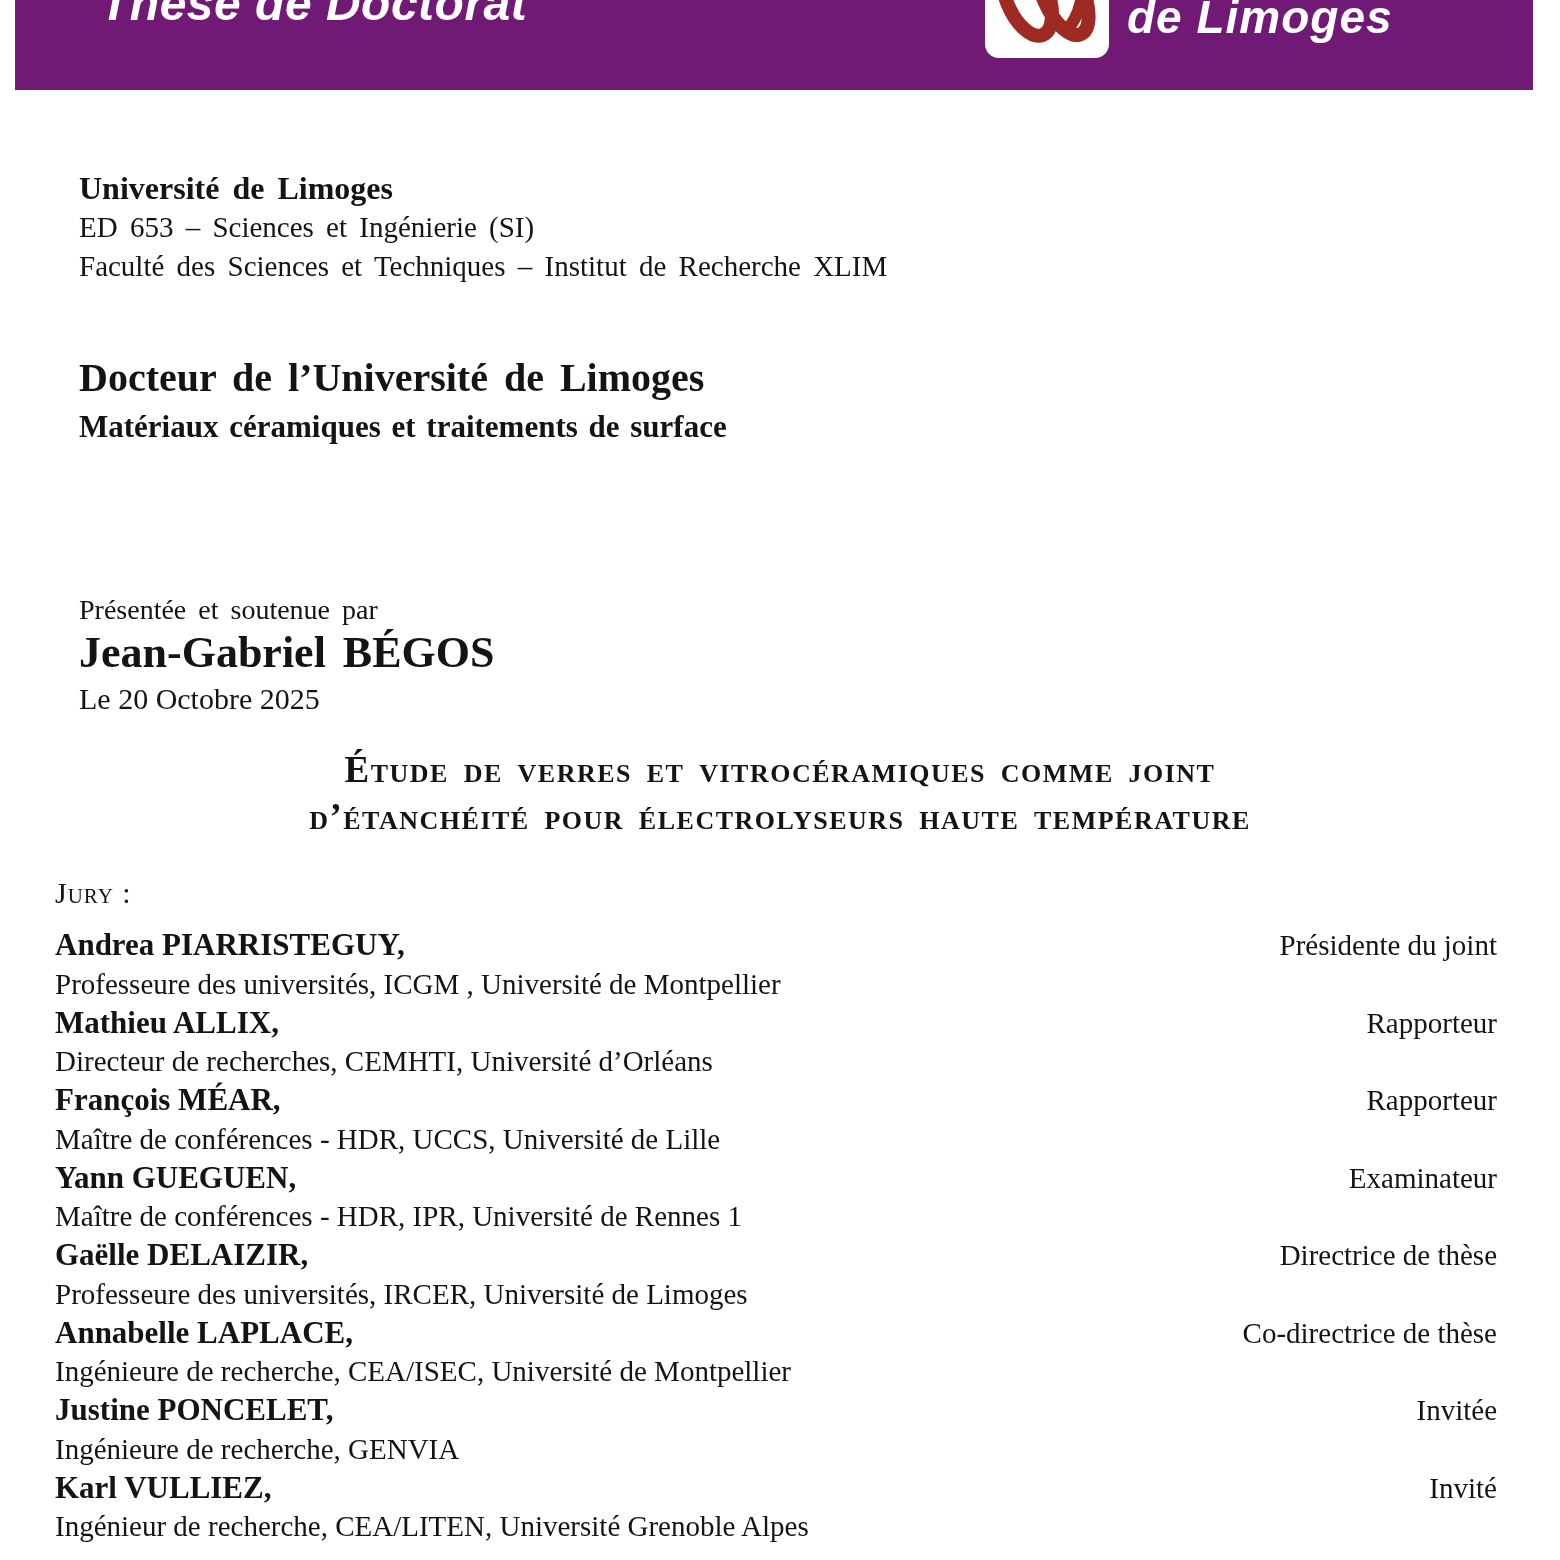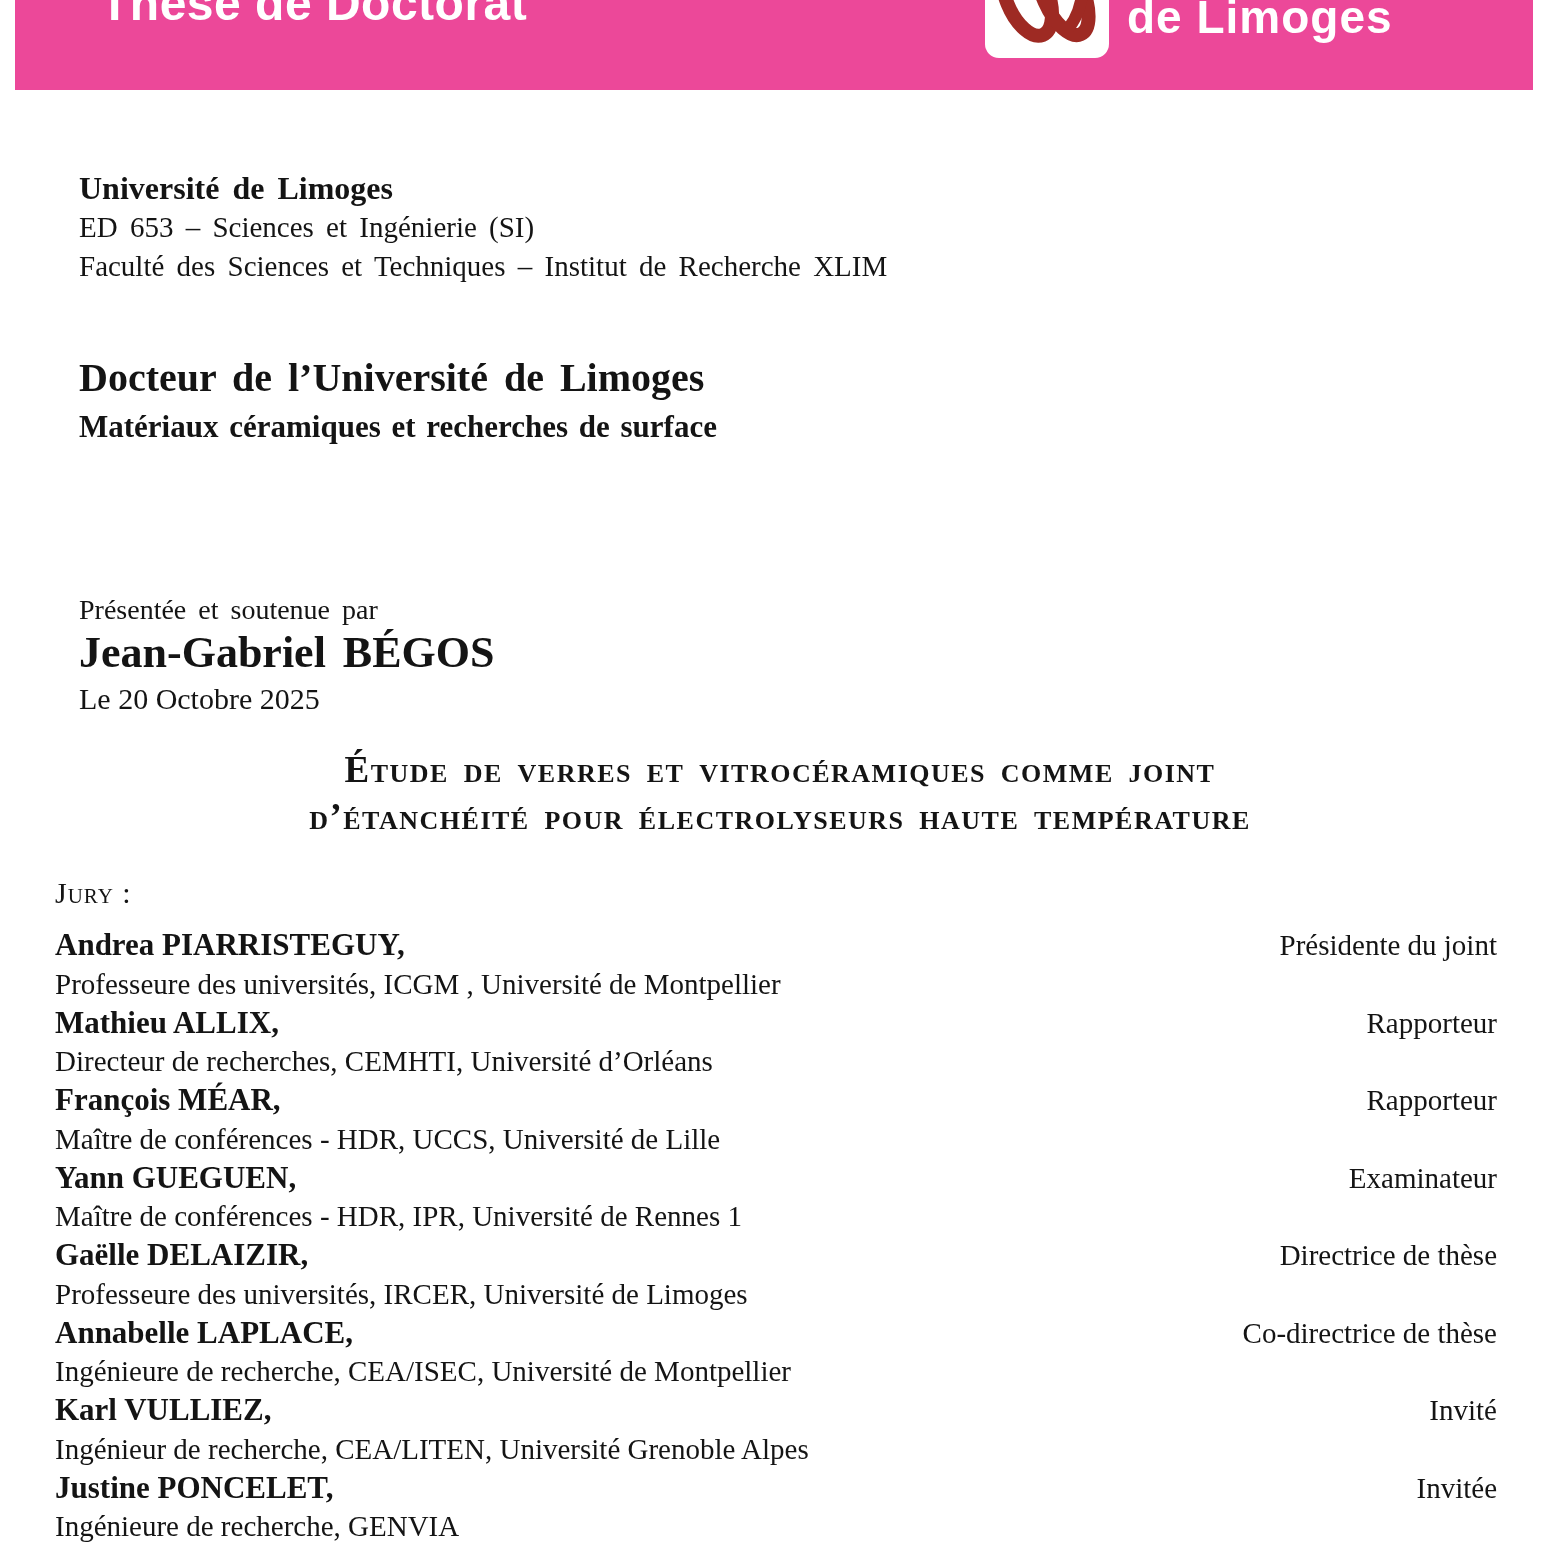--- a/index.html
+++ b/index.html
@@ -69,21 +69,21 @@
   }
   .jury-name{font-weight:bold;font-size:31px;}
   .jury-role{font-size:29px;}
   .jury-affil{font-size:29px;line-height:38.75px;}
 </style>
 </head>
 <body>
 
 <div class="page">
 
-  <header class="banner" style="background: #ec4899; color: rgb(255, 255, 255);">
+  <header class="banner" style="background: #701a75; color: rgb(255, 255, 255); font-style: italic;">
     <div class="banner-title">Thèse de Doctorat</div>
     <div class="logo-tile" style="color: rgb(158, 42, 35);">
       <svg viewBox="0 0 124 108">
         <g fill="none" stroke="currentColor" stroke-width="14">
           <ellipse cx="42" cy="46" rx="21" ry="42" transform="rotate(-22 42 46)"></ellipse>
           <ellipse cx="78" cy="44" rx="20" ry="44" transform="rotate(-24 78 44)"></ellipse>
           <path d="M 96 8 Q 104 60 78 84" stroke-width="12"></path>
         </g>
       </svg>
     </div>
@@ -91,21 +91,21 @@
   </header>
 
   <section class="block inst">
     <div class="inst-name">Université de Limoges</div>
     <div class="inst-line">ED 653 – Sciences et Ingénierie (SI)</div>
     <div class="inst-line">Faculté des Sciences et Techniques – Institut de Recherche XLIM</div>
   </section>
 
   <section class="block degree">
     <div class="degree-title">Docteur de l’Université de Limoges</div>
-    <div class="degree-spec">Matériaux céramiques et recherches de surface</div>
+    <div class="degree-spec">Matériaux céramiques et traitements de surface</div>
   </section>
 
   <section class="block defense">
     <div class="defense-label">Présentée et soutenue par</div>
     <div class="author">Jean-Gabriel BÉGOS</div>
     <div class="date">Le 20 Octobre 2025</div>
   </section>
 
   <h1 class="thesis-title">
     <span>Étude de verres et vitrocéramiques comme joint</span><br>
@@ -158,28 +158,28 @@
   <div class="jury-member">
     <div class="jury-row">
       <span class="jury-name">Annabelle LAPLACE,</span>
       <span class="jury-role">Co-directrice de thèse</span>
     </div>
     <div class="jury-affil">Ingénieure de recherche, CEA/ISEC, Université de Montpellier</div>
   </div>
 
   <div class="jury-member">
     <div class="jury-row">
+      <span class="jury-name">Justine PONCELET,</span>
+      <span class="jury-role">Invitée</span>
+    </div>
+    <div class="jury-affil">Ingénieure de recherche, GENVIA</div>
+  </div>
+
+  <div class="jury-member">
+    <div class="jury-row">
       <span class="jury-name">Karl VULLIEZ,</span>
       <span class="jury-role">Invité</span>
     </div>
     <div class="jury-affil">Ingénieur de recherche, CEA/LITEN, Université Grenoble Alpes</div>
-  </div>
-
-  <div class="jury-member">
-    <div class="jury-row">
-      <span class="jury-name">Justine PONCELET,</span>
-      <span class="jury-role">Invitée</span>
-    </div>
-    <div class="jury-affil">Ingénieure de recherche, GENVIA</div>
   </div>
 </div>
 
 </div>
 
 </body></html>

